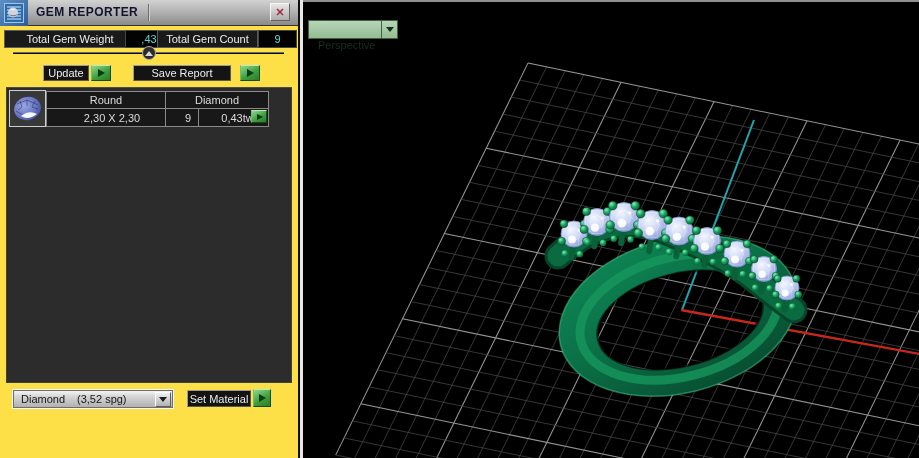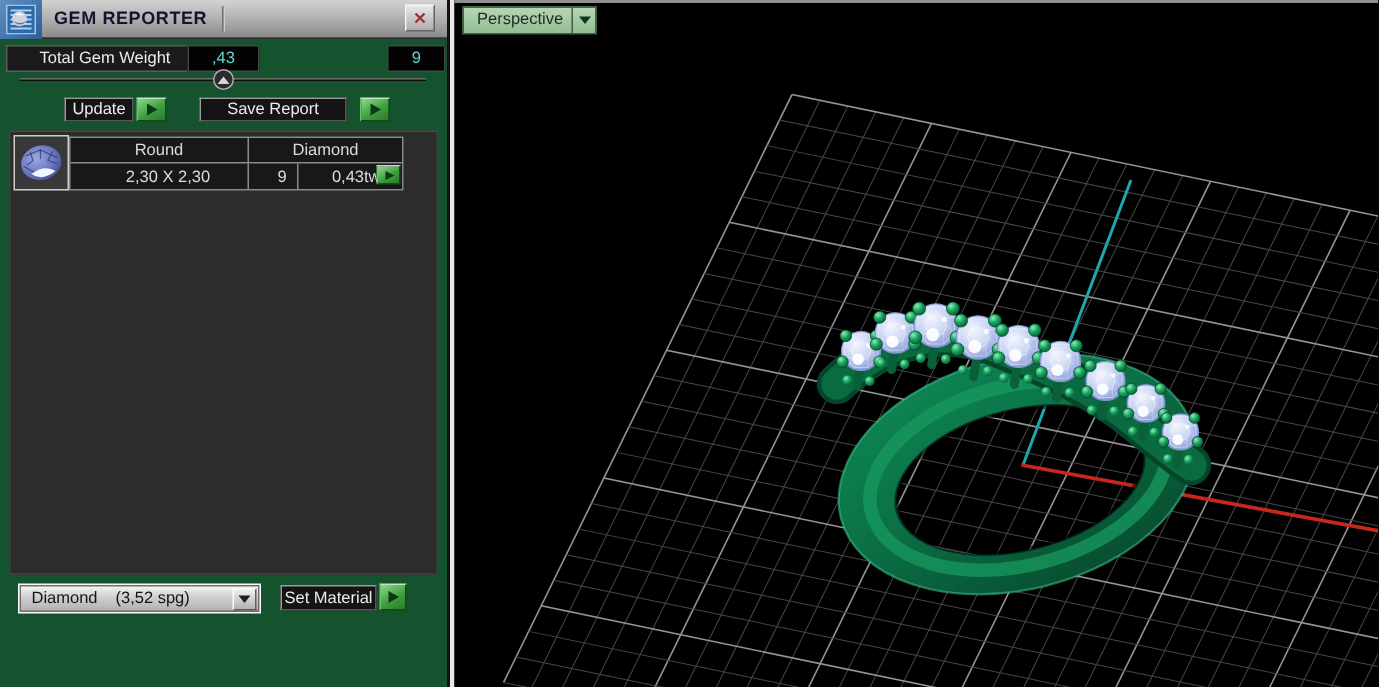--- a/index.html
+++ b/index.html
@@ -3,21 +3,21 @@
 <meta charset="utf-8">
 <style>
   * { box-sizing: border-box; margin: 0; padding: 0; }
   html,body { background:#000; }
   .app {
     position: relative; width: 919px; height: 458px; overflow: hidden;
     font-family: "Liberation Sans", sans-serif; background:#000;
     -webkit-font-smoothing: antialiased;
   }
   
-  .left-panel { position:absolute; left:0; top:0; width:298px; height:458px; background:#14532d; }
+  .left-panel { position:absolute; left:0; top:0; width:298px; height:458px; background:#fde047; }
   .titlebar { position:absolute; left:0; top:0; width:100%; height:26px;
     background:linear-gradient(#d2d2d2,#b4b4b4 45%,#8a8a8a); border-bottom:1px solid #333; }
   .title-icon { position:absolute; left:0; top:0; width:28px; height:26px;
     background:linear-gradient(135deg,#5e90c6,#2d5d94); display:flex; align-items:center; justify-content:center; }
   .title-text { position:absolute; left:36px; top:0; line-height:25px; font-size:12px; font-weight:bold;
     color:#131330; letter-spacing:.4px; }
   .title-divider { position:absolute; left:148px; top:4px; width:1px; height:17px; background:#6f6f6f; box-shadow:1px 0 0 #cfcfcf; }
   .close-btn { position:absolute; right:8px; top:3px; width:20px; height:18px;
     background:linear-gradient(#e7e7e7,#adadad); border:1px solid; border-color:#f6f6f6 #646464 #646464 #f6f6f6;
     display:flex; align-items:center; justify-content:center; cursor:default; }
@@ -63,21 +63,21 @@
   .combo-arrow { position:absolute; right:2px; top:2px; width:16px; height:15px;
     background:linear-gradient(#f0f0f0,#b2b2b2); border:1px solid; border-color:#fdfdfd #5f5f5f #5f5f5f #fdfdfd;
     display:flex; align-items:center; justify-content:center; }
   .tri-down { width:0; height:0; border-left:4px solid transparent; border-right:4px solid transparent; border-top:5px solid #1c1c1c; }
   
   .splitter { position:absolute; left:298px; top:0; width:5px; height:458px;
     background:linear-gradient(90deg,#101010 0 2px,#e8e8e8 2px); }
   .viewport { position:absolute; left:303px; top:0; width:616px; height:458px; background:#000;
     border-top:2px solid #8f8f8f; }
   .viewport svg.scene { position:absolute; left:0; top:0; width:100%; height:100%; }
-  .view-combo { position:absolute; left:5px; top:2px; height:19px; padding:0 22px 0 9px;
+  .view-combo { position:absolute; left:5px; top:18px; height:19px; padding:16px 22px 0 9px;
     background:linear-gradient(#b7d5b7,#93bd93); border:1px solid #41603f; color:#17301f;
     font-size:11px; line-height:17px; }
   .view-combo-arrow { position:absolute; right:0; top:0; width:16px; height:17px; border-left:1px solid #41603f;
     display:flex; align-items:center; justify-content:center; }
   .view-combo-arrow .tri-down { border-top-color:#14321c; }
 </style>
 </head>
 <body>
 
 <div class="app">
@@ -104,20 +104,21 @@
       <div class="title-divider"></div>
       <div class="close-btn">
         <svg width="10" height="10" viewBox="0 0 10 10">
           <path d="M2 2 L8 8 M8 2 L2 8" stroke="#9c2f3a" stroke-width="1.6"></path>
         </svg>
       </div>
     </div>
 
     <div class="stat-label w-label">Total Gem Weight</div>
     <div class="stat-value w-value">,43</div>
+    <div class="stat-label c-label">Total Gem Count</div>
     <div class="stat-value c-value">9</div>
 
     <div class="collapse-line"></div>
     <div class="collapse-knob">
       <span class="tri-up"></span>
     </div>
 
     <button class="btn-dark btn-update">Update</button>
     <button class="btn-green ba-update">
       <span class="play"></span>

